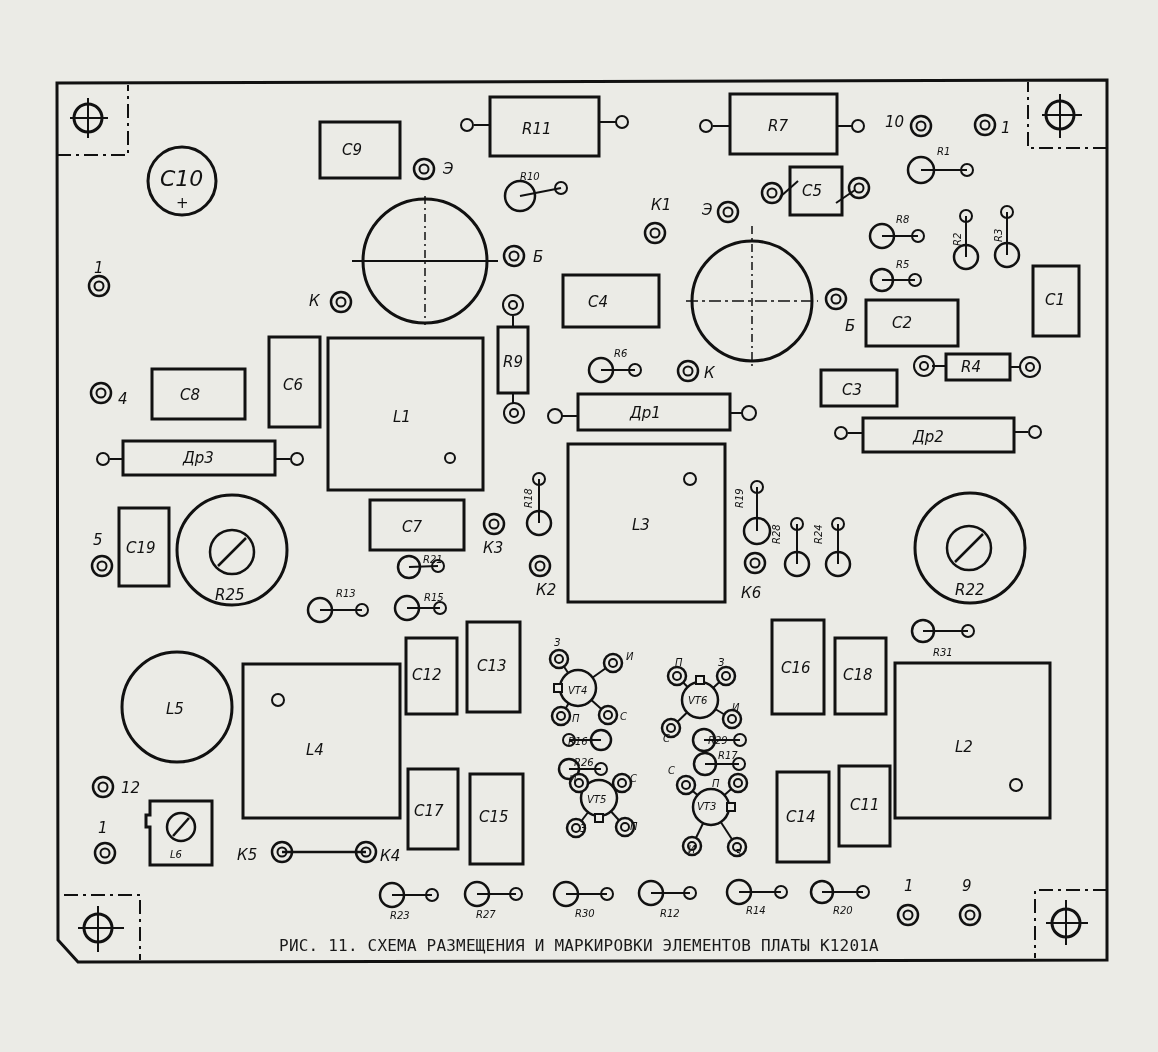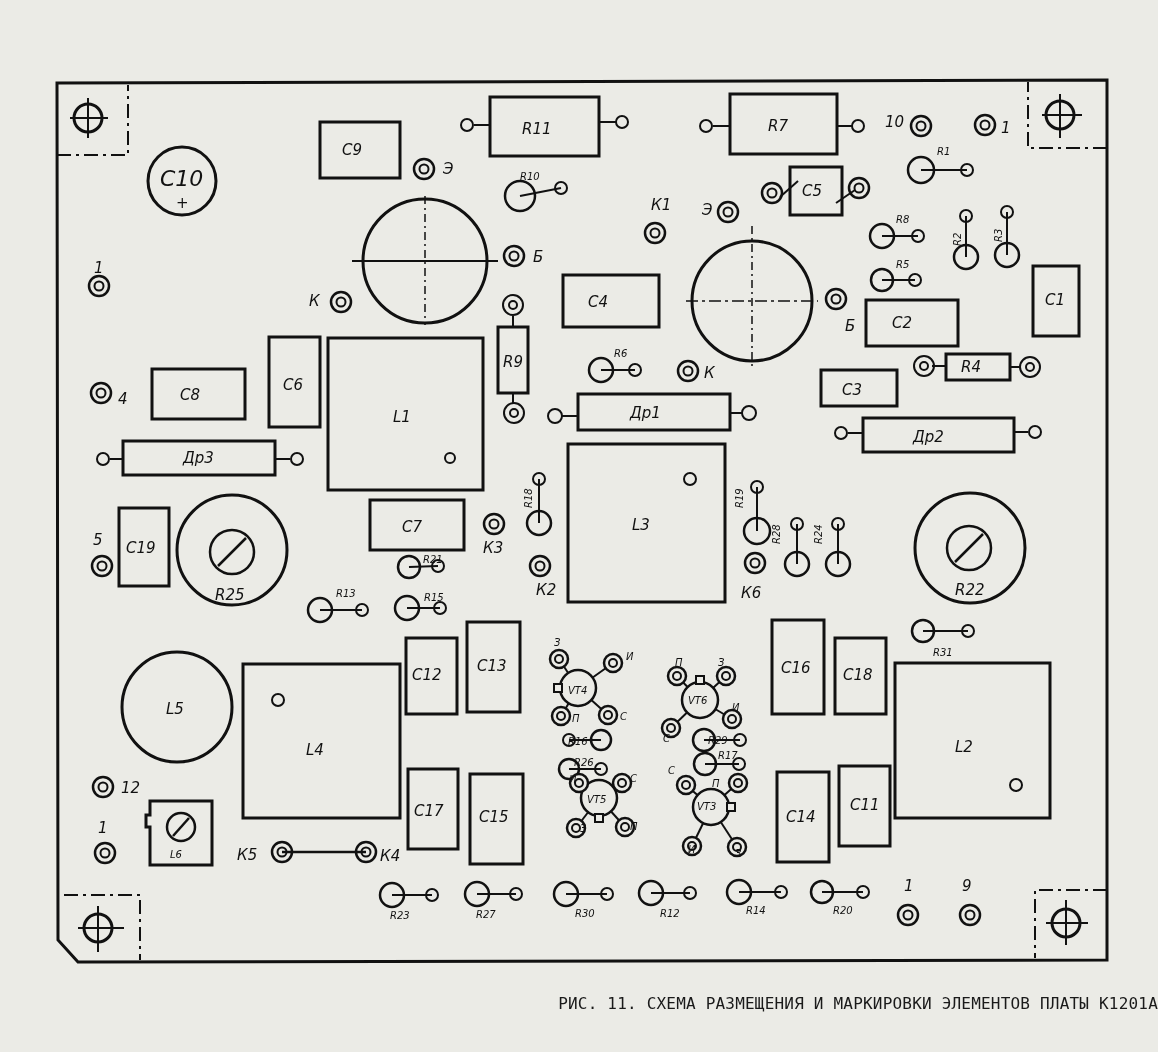--- a/index.html
+++ b/index.html
@@ -9,21 +9,21 @@
     font-family:"Liberation Sans", sans-serif;
   }
   #board-svg { position:absolute; left:0; top:0; width:1158px; height:1052px; }
   #board-svg text {
     font-family:"DejaVu Sans", sans-serif; font-style:italic; fill:#111;
   }
   .lbl { font-size:15px; }
   .lbl-big { font-size:22px; }
   .lbl-sm { font-size:10px; }
   .caption {
-    position:absolute; left:0; top:994px; width:1158px; text-align:right;
+    position:absolute; left:0; top:936px; width:1158px; text-align:center;
     font-family:"DejaVu Sans Mono", monospace; font-size:16px; color:#1a1a1a;
     letter-spacing:0.2px;
   }
 </style>
 </head>
 <body>
 
 <svg id="board-svg" viewBox="0 0 1158 1052" xmlns="http://www.w3.org/2000/svg">
   <g fill="none" stroke="#111" stroke-width="3">
 

